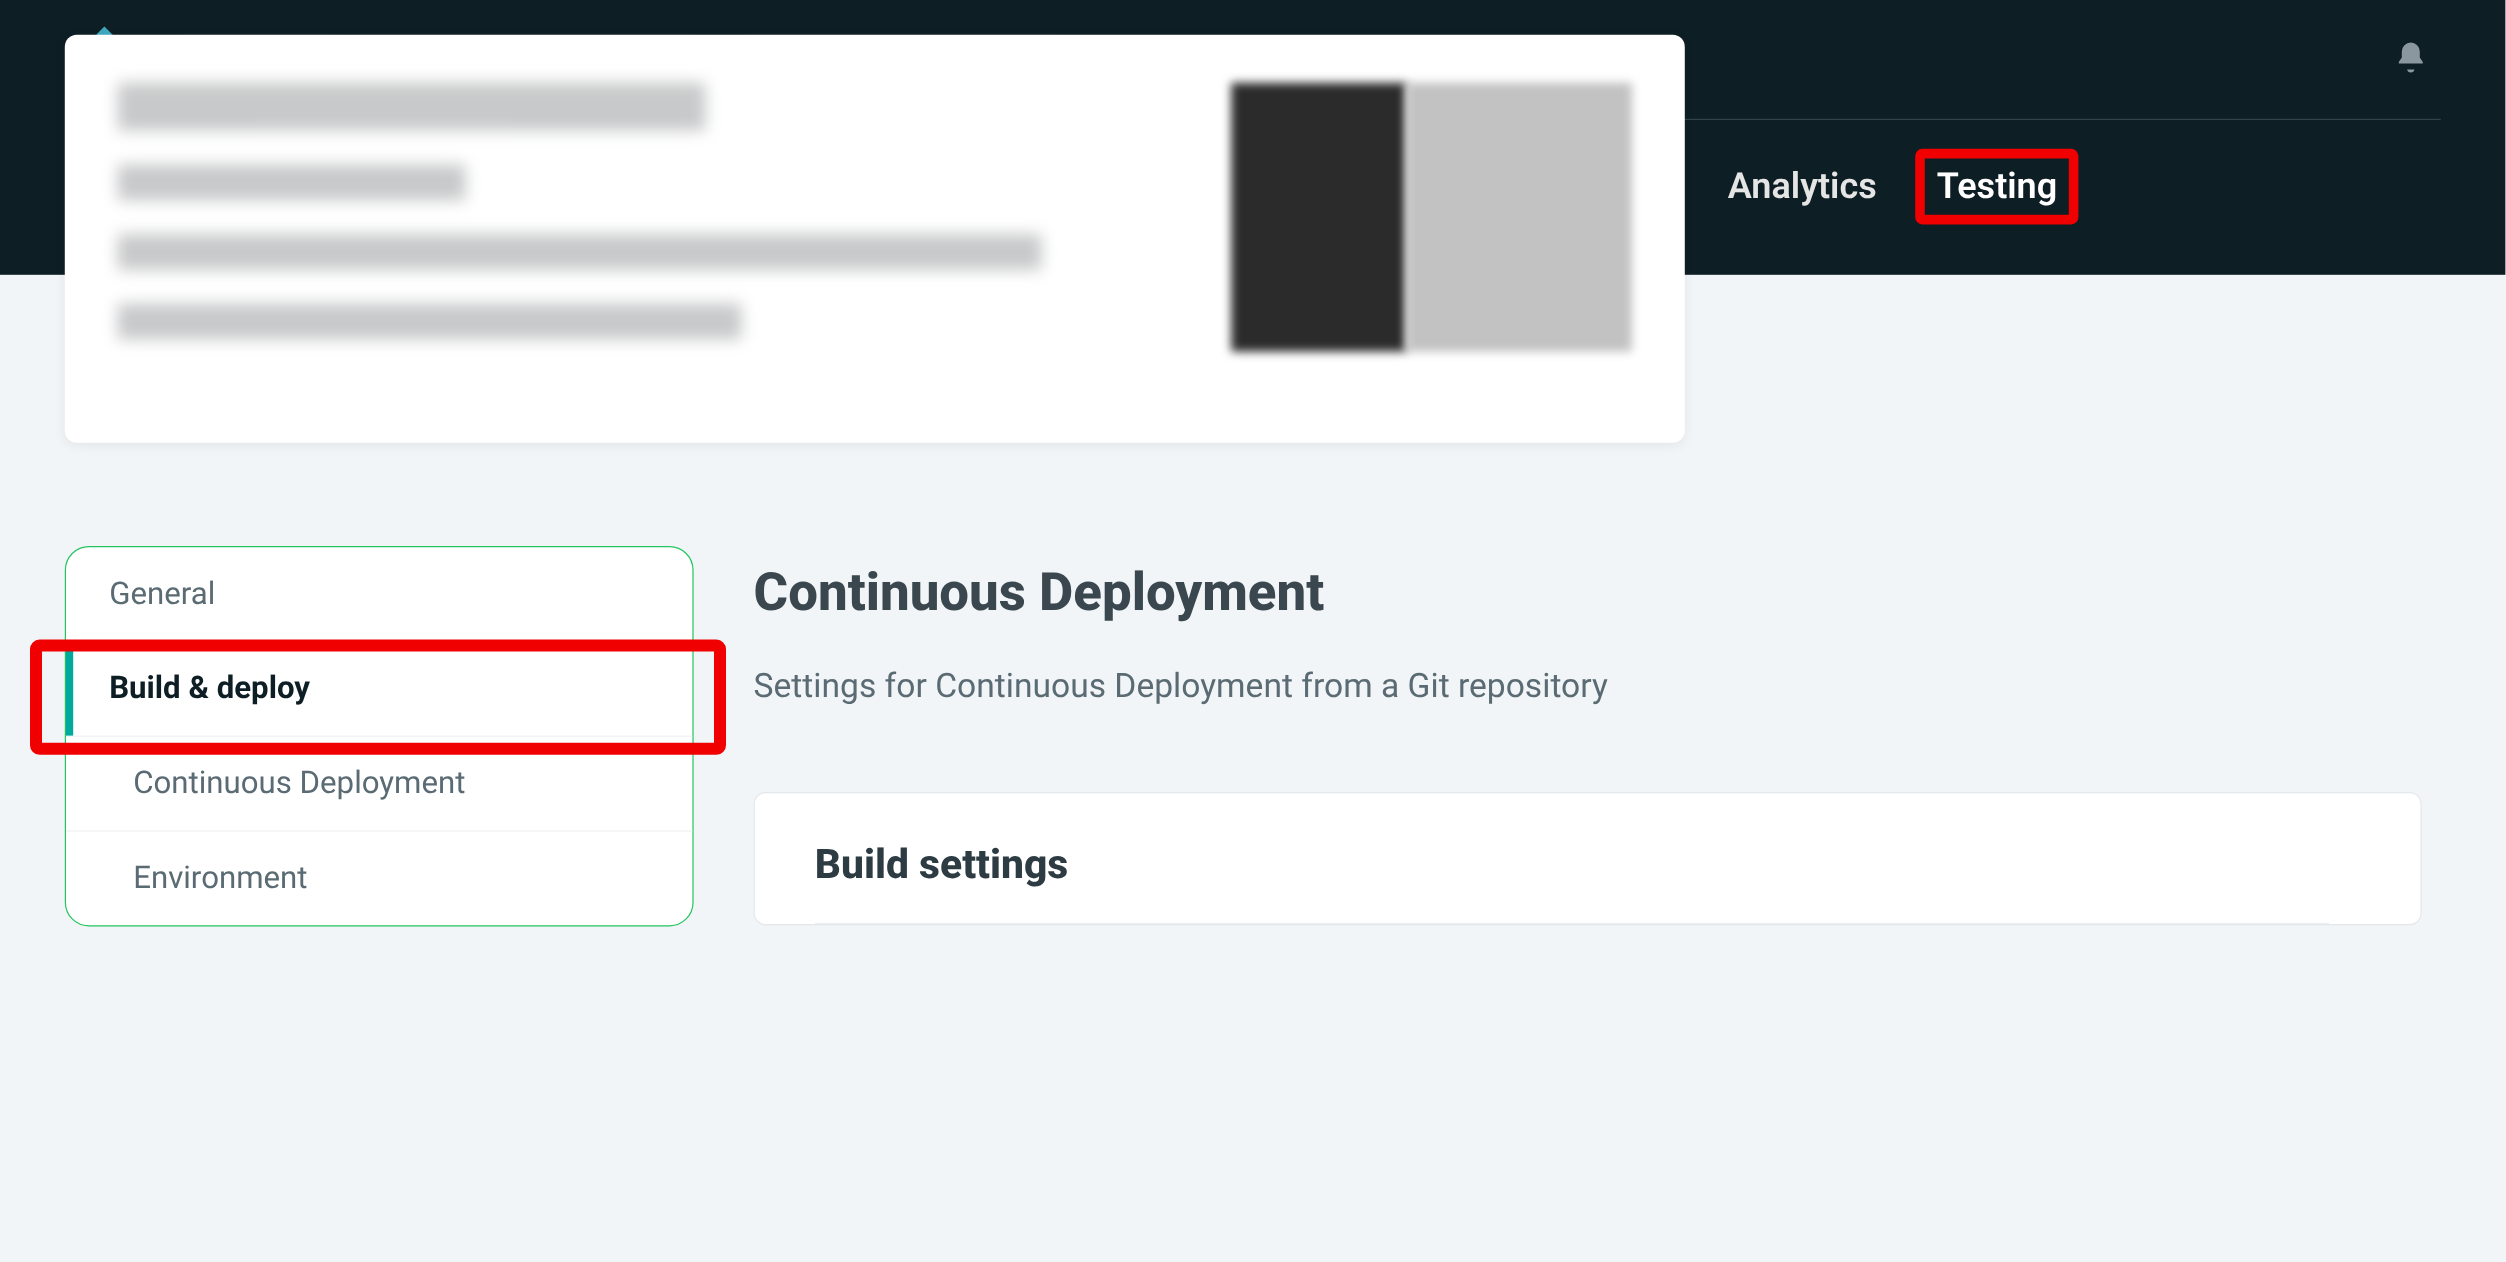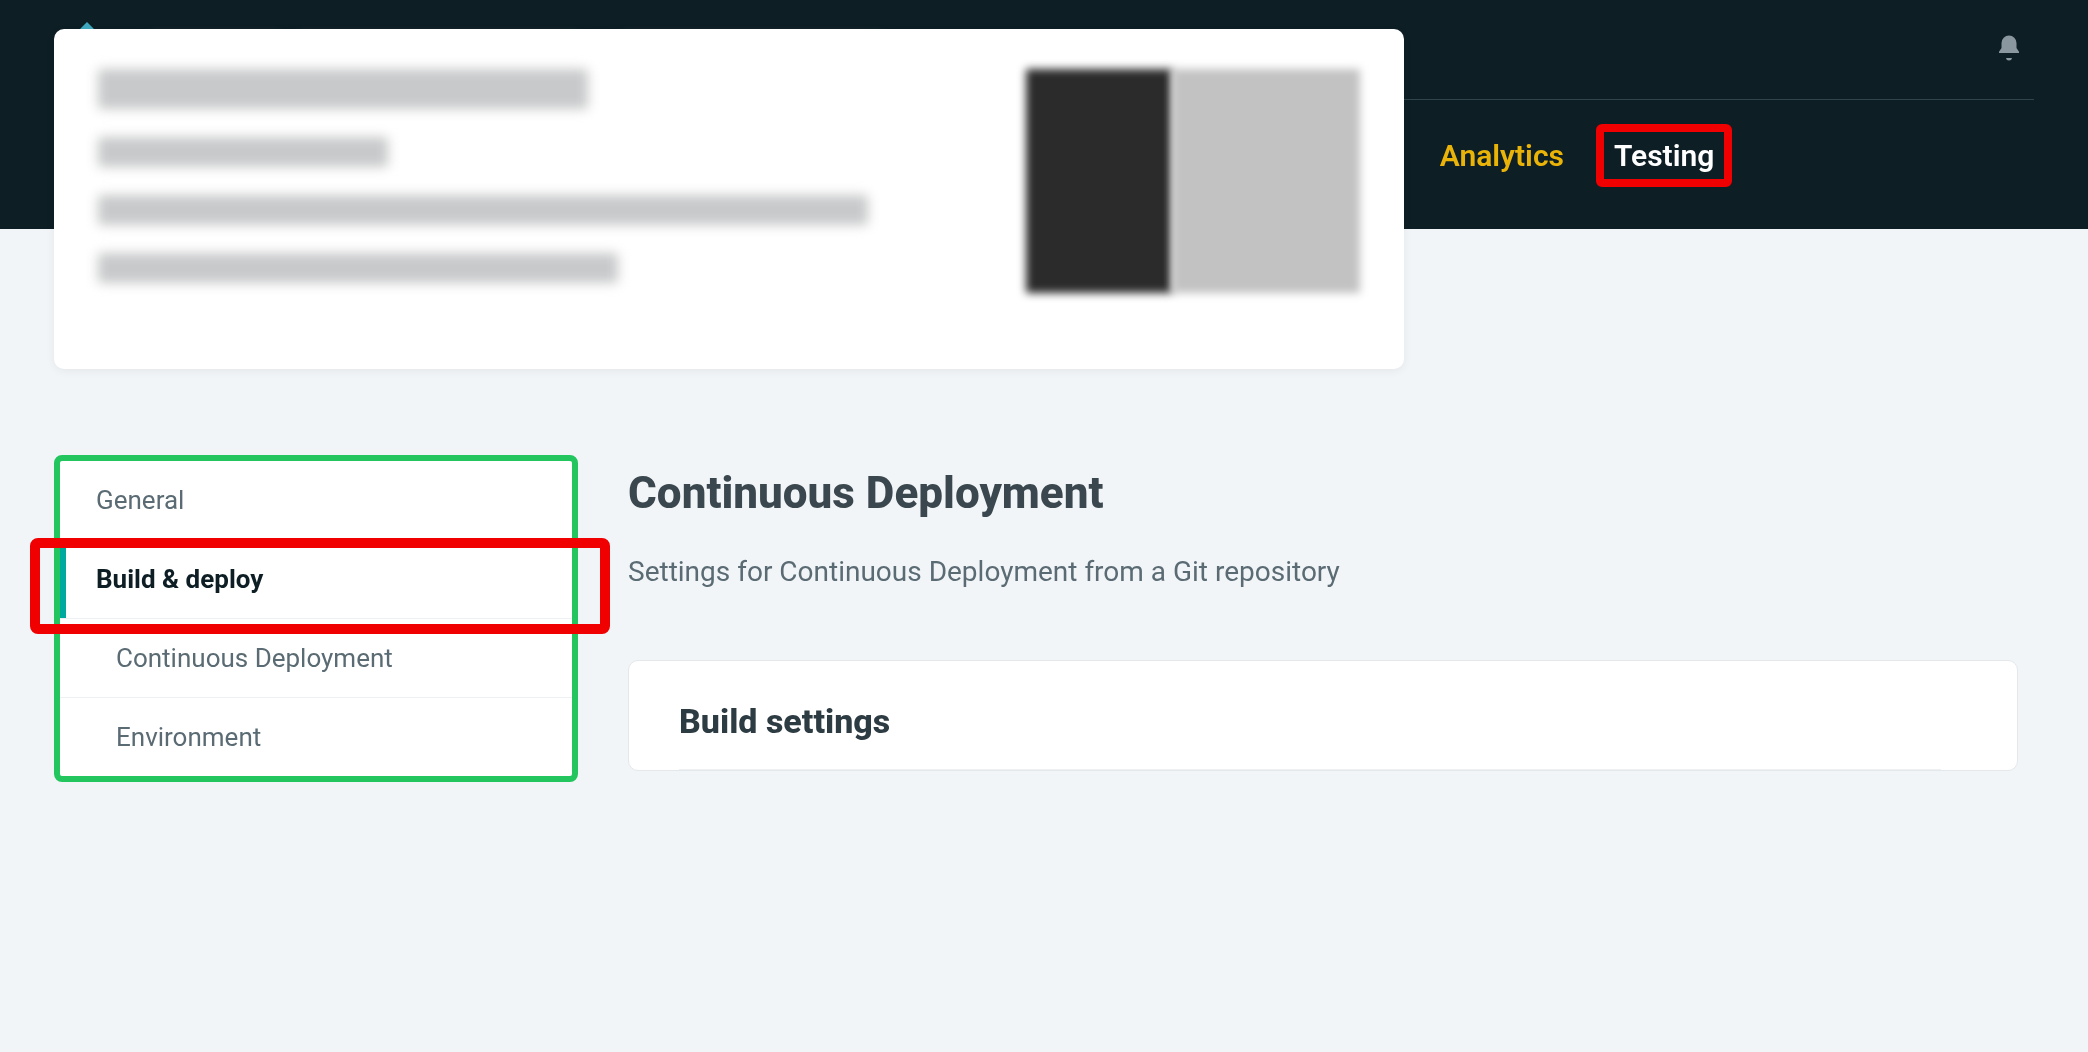--- a/index.html
+++ b/index.html
@@ -44,21 +44,21 @@
     transform: translateY(-50%);
     color: #8a979e;
   }
   .header-nav {
     display: flex;
     gap: 50px;
     padding: 38px 0 56px 0;
     font-size: 30px;
     font-weight: 600;
   }
-  .nav-item { color: #eab308; cursor: pointer; }
+  .nav-item { color: #e5e5e5; cursor: pointer; }
   .nav-item.active { color: #fff; }
   .nav-highlight {
     border: 8px solid #f00000;
     border-radius: 6px;
     padding: 6px 10px;
     margin: -14px -18px;
     color: #fff;
   }
   .page {
     padding: 0 54px;
@@ -97,22 +97,22 @@
   .thumb-right{ flex:1; background:#c2c2c2; filter:blur(4px);}
   .content-row {
     display: flex;
     gap: 50px;
     margin-top: 86px;
     align-items: flex-start;
   }
   .sidebar {
     width: 524px;
     background: #fff;
-    border: 6px solid #22c55e;
-    border-radius: 8px;
+    border: 1px solid #22c55e;
+    border-radius: 20px;
     overflow: visible;
     position: relative;
   }
   .sidebar-item {
     padding: 24px 36px;
     font-size: 26px;
     color: #5a6b74;
     border-bottom: 1px solid #eef1f3;
     cursor: pointer;
   }

